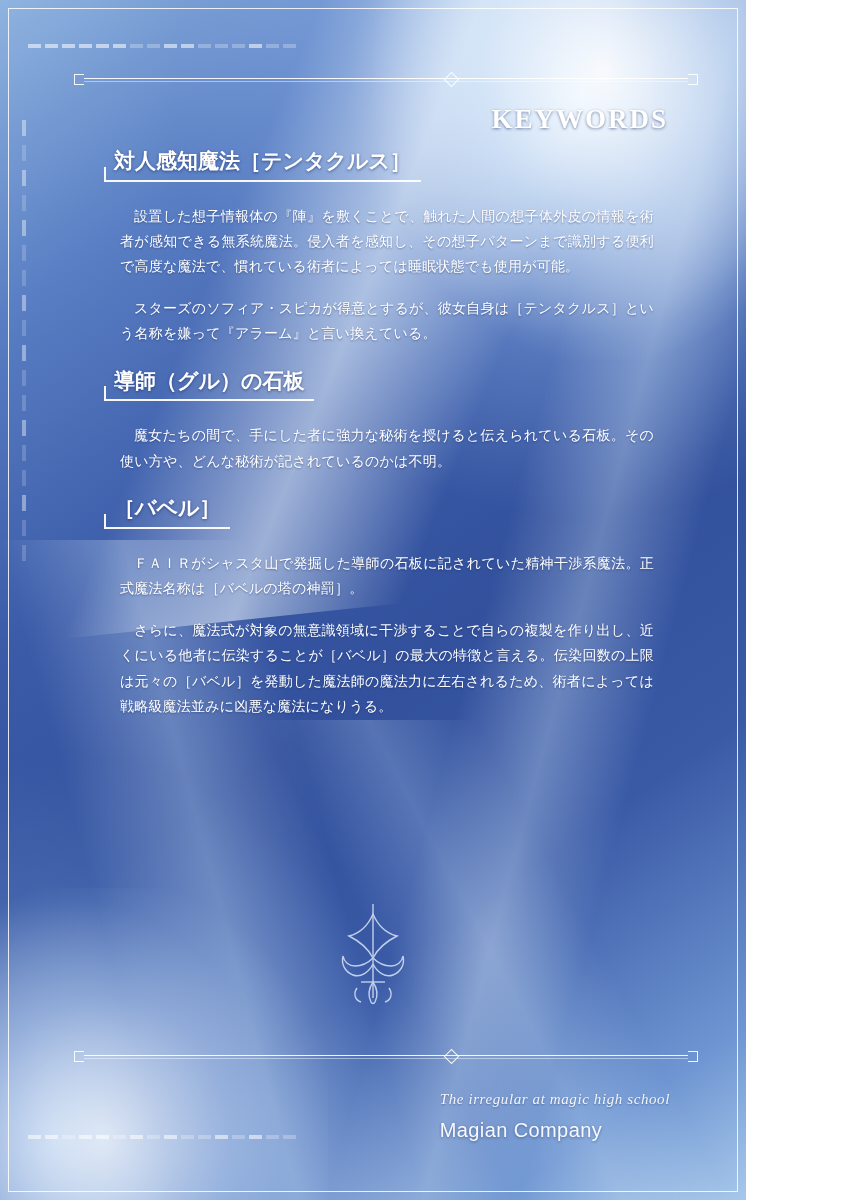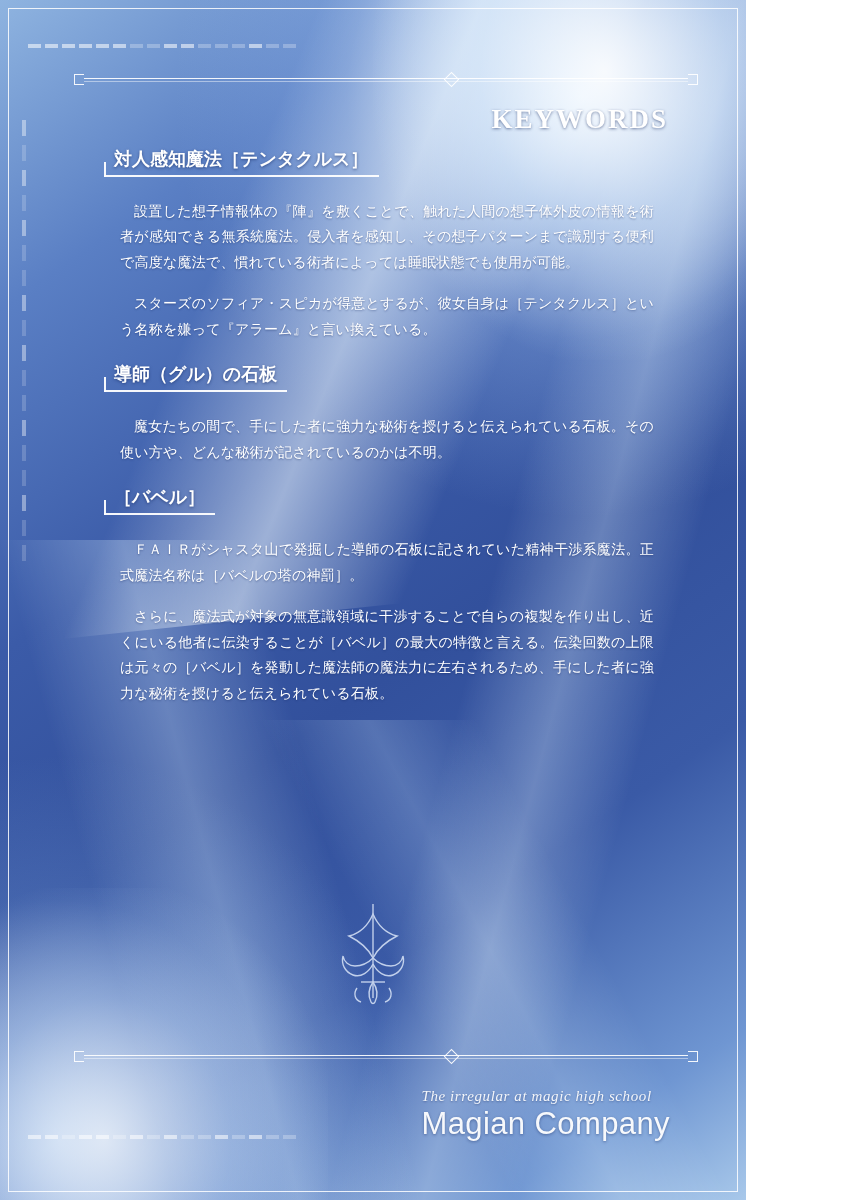--- a/index.html
+++ b/index.html
@@ -170,21 +170,21 @@
     padding-right: 2px;
   }
 
   .entry { margin-bottom: 18px; }
 
   .entry-head {
     display: inline-block;
     position: relative;
     font-family: "DejaVu Serif", "Liberation Serif", serif;
     font-weight: 700;
-    font-size: 18px;
+    font-size: 21px;
     line-height: 1.5;
     color: #ffffff;
     padding: 0 10px 3px 10px;
     margin: 0 0 6px 0;
     text-shadow: 0 1px 3px rgba(20,40,95,0.6);
     border-bottom: 2px solid rgba(255,255,255,0.95);
   }
   .entry-head::before {
     content: "";
     position: absolute;
@@ -227,24 +227,24 @@
   .footer-sub {
     font-family: "Liberation Serif", serif;
     font-style: italic;
     font-size: 15px;
     color: rgba(255,255,255,0.92);
     letter-spacing: 0.6px;
     text-shadow: 0 1px 2px rgba(20,40,95,0.4);
   }
   .footer-main {
     font-family: "Liberation Sans", sans-serif;
-    font-size: 31px;
+    font-size: 20px;
     color: rgba(255,255,255,0.95);
     letter-spacing: 0.4px;
-    margin-top: 1px;
+    margin-top: 11px;
     text-shadow: 0 1px 3px rgba(20,40,95,0.45);
   }
 </style>
 </head>
 <body>
 
 <div class="page">
 
   <div class="ray ray-1"></div>
   <div class="ray ray-2"></div>
@@ -338,21 +338,21 @@
     </div>
 
     <div class="entry">
       <div class="entry-head">導師（グル）の石板</div>
       <p class="para">魔女たちの間で、手にした者に強力な秘術を授けると伝えられている石板。その使い方や、どんな秘術が記されているのかは不明。</p>
     </div>
 
     <div class="entry">
       <div class="entry-head">［バベル］</div>
       <p class="para">ＦＡＩＲがシャスタ山で発掘した導師の石板に記されていた精神干渉系魔法。正式魔法名称は［バベルの塔の神罰］。</p>
-      <p class="para">さらに、魔法式が対象の無意識領域に干渉することで自らの複製を作り出し、近くにいる他者に伝染することが［バベル］の最大の特徴と言える。伝染回数の上限は元々の［バベル］を発動した魔法師の魔法力に左右されるため、手にした者に強力な秘術を授けると伝えられている石板。</p>
+      <p class="para">さらに、魔法式が対象の無意識領域に干渉することで自らの複製を作り出し、近くにいる他者に伝染することが［バベル］の最大の特徴と言える。伝染回数の上限は元々の［バベル］を発動した魔法師の魔法力に左右されるため、術者によっては戦略級魔法並みに凶悪な魔法になりうる。</p>
     </div>
 
   </div>
 
   <svg class="ornament" viewBox="0 0 92 110">
     <g fill="none" stroke="#eaf3ff" stroke-width="1.4" opacity="0.9">
       <path d="M46 4 L46 98"></path>
       <path d="M46 14 C40 28 30 34 22 36 C30 40 40 46 46 58 C52 46 62 40 70 36 C62 34 52 28 46 14 Z"></path>
       <path d="M46 58 C40 64 34 66 28 66 C22 66 17 62 16 56 C14 64 18 72 26 75 C34 78 42 72 46 64"></path>
       <path d="M46 58 C52 64 58 66 64 66 C70 66 75 62 76 56 C78 64 74 72 66 75 C58 78 50 72 46 64"></path>

